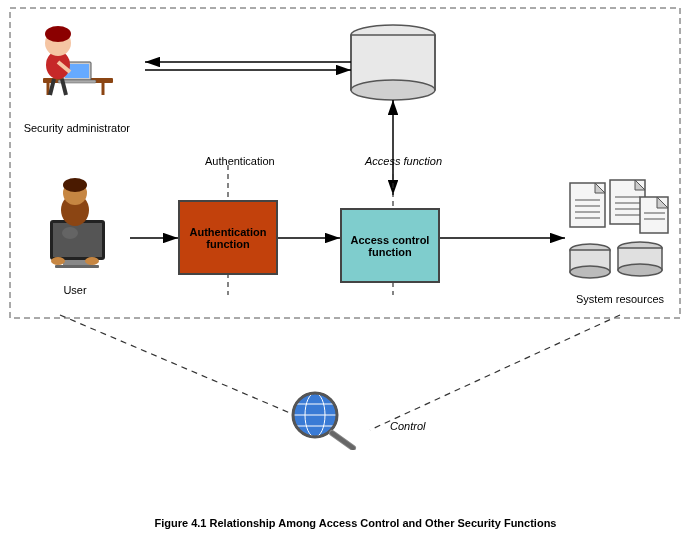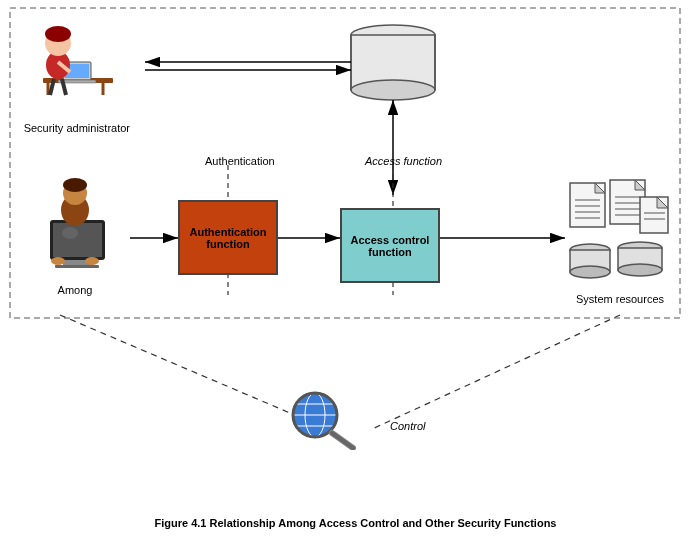--- a/index.html
+++ b/index.html
@@ -222,21 +222,21 @@
 
     <circle cx="55" cy="18" r="12" fill="#c68642"></circle>
 
     <ellipse cx="55" cy="10" rx="12" ry="7" fill="#4a1a00"></ellipse>
 
     <ellipse cx="38" cy="86" rx="7" ry="4" fill="#c68642"></ellipse>
     <ellipse cx="72" cy="86" rx="7" ry="4" fill="#c68642"></ellipse>
 
     <ellipse cx="50" cy="58" rx="8" ry="6" fill="#888" opacity="0.3"></ellipse>
   </svg>
-  <div class="label">Among</div>
+  <div class="label">User</div>
 </div>
 
 <div class="authentication-label">Authentication</div>
 
 <div class="access-control-label">Access function</div>
 
 <div class="auth-function-box">
   <span>Authentication function</span>
 </div>
 

